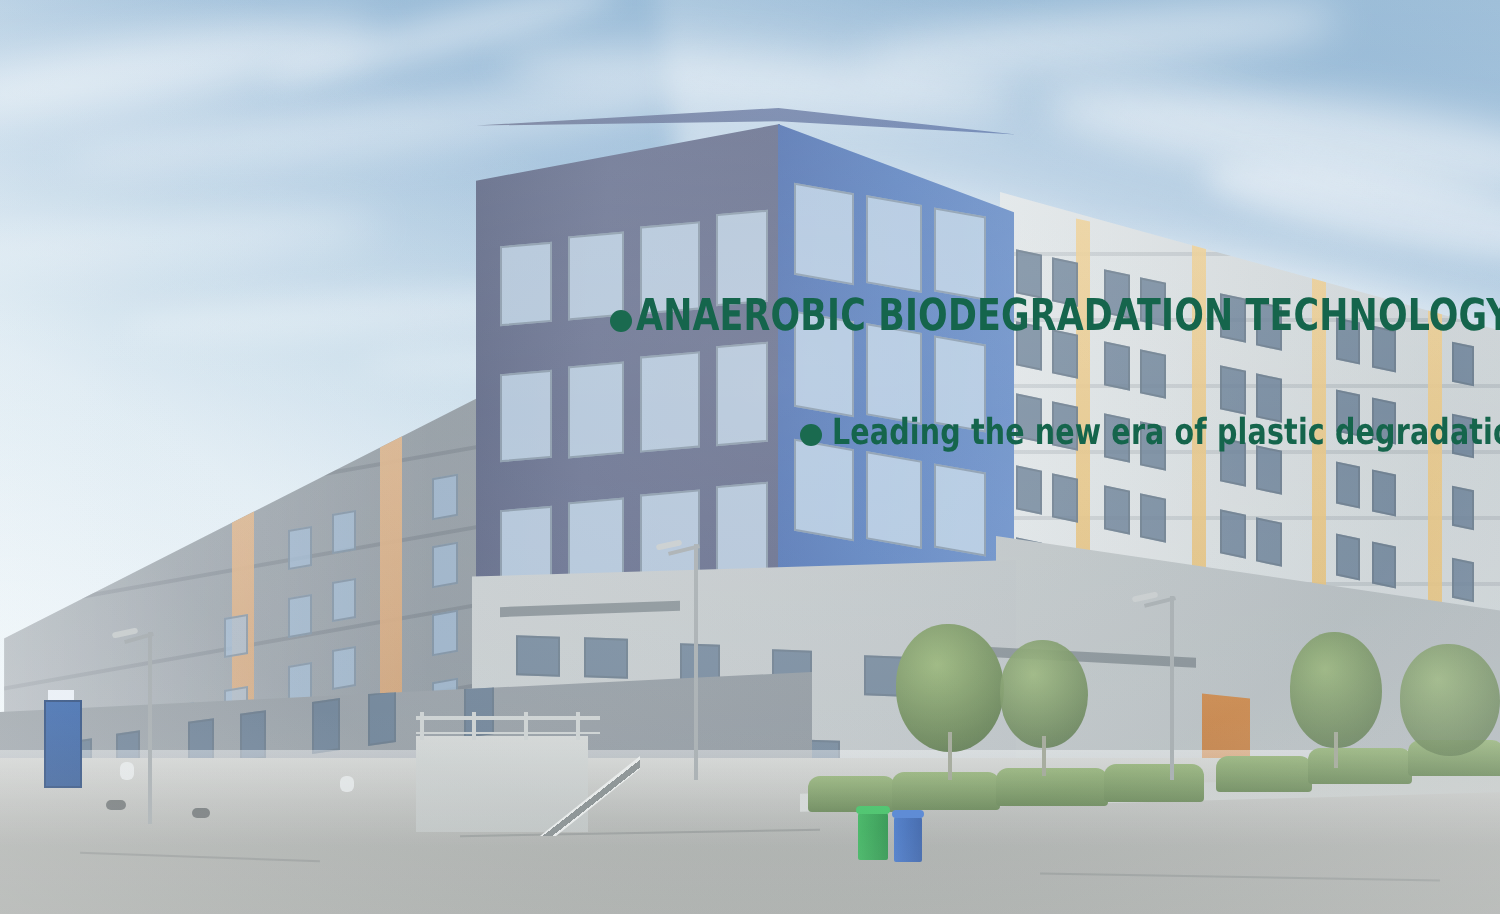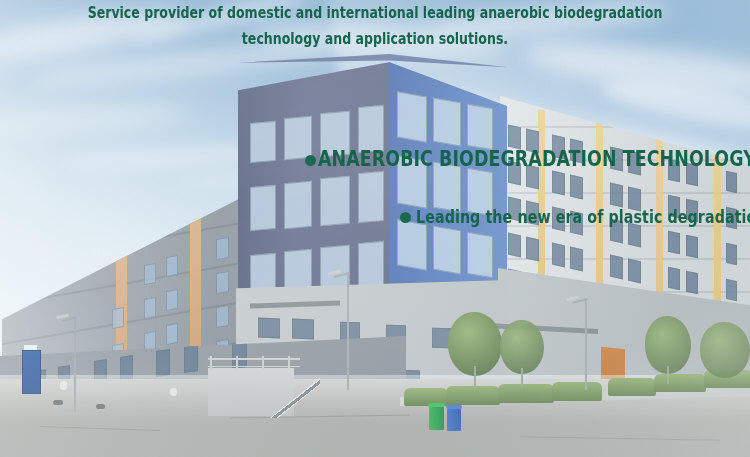--- a/index.html
+++ b/index.html
@@ -442,24 +442,20 @@
   <div class="blk" id="sign"></div>
 
   <div class="obj" style="left:53px;top:400px;width:10px;height:5px;"></div>
   <div class="obj" style="left:96px;top:404px;width:9px;height:5px;"></div>
   <div class="obj" style="left:60px;top:381px;width:7px;height:9px;background:#e8eced;"></div>
   <div class="obj" style="left:170px;top:388px;width:7px;height:8px;background:#e8eced;"></div>
 
   <div id="wash"></div>
   <div id="washD"></div>
 
-  <div id="tagline">
-    <span>Service provider of domestic and international leading anaerobic biodegradation</span>
-    <span>technology and application solutions.</span>
-  </div>
 
   <div class="bullet" id="b1"></div>
   <div class="hl" id="line1">ANAEROBIC BIODEGRADATION TECHNOLOGY</div>
 
   <div class="bullet" id="b2"></div>
   <div class="hl" id="line2">Leading the new era of plastic degradation</div>
 
 </div>
 
 </body></html>

